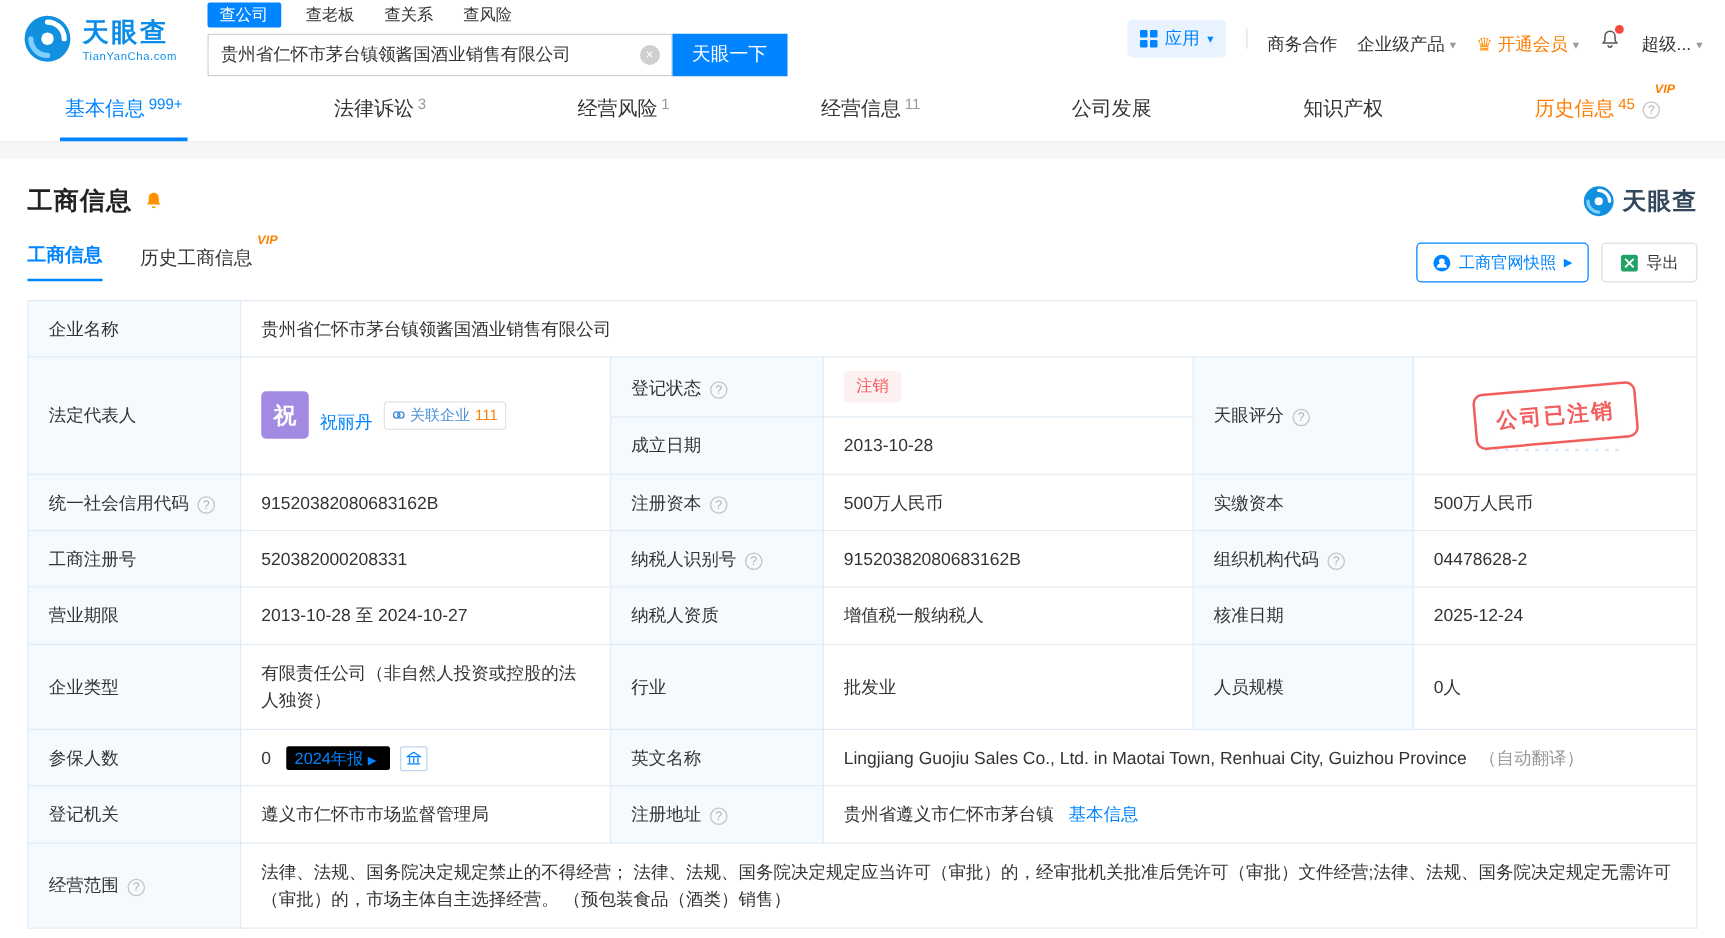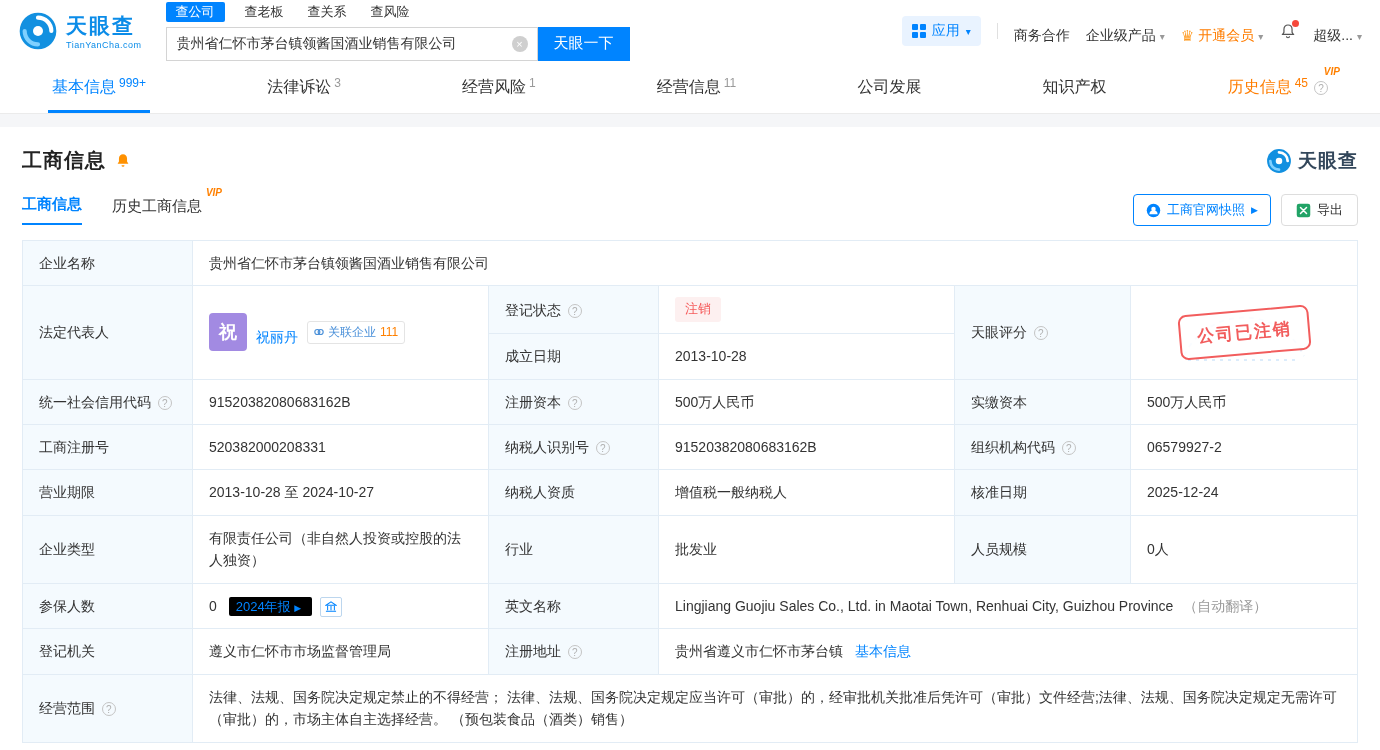--- a/index.html
+++ b/index.html
@@ -321,21 +321,21 @@
         <td><span>520382000208331</span></td>
         <td class="lbl">
           <span>纳税人识别号</span>
           <span class="help-circ">?</span>
         </td>
         <td><span>91520382080683162B</span></td>
         <td class="lbl">
           <span>组织机构代码</span>
           <span class="help-circ">?</span>
         </td>
-        <td><span>06579927-2</span></td>
+        <td><span>04478628-2</span></td>
       </tr>
 
       <tr>
         <td class="lbl"><span>营业期限</span></td>
         <td><span>2013-10-28 至 2024-10-27</span></td>
         <td class="lbl"><span>纳税人资质</span></td>
         <td><span>增值税一般纳税人</span></td>
         <td class="lbl"><span>核准日期</span></td>
         <td><span>2025-12-24</span></td>
       </tr>

